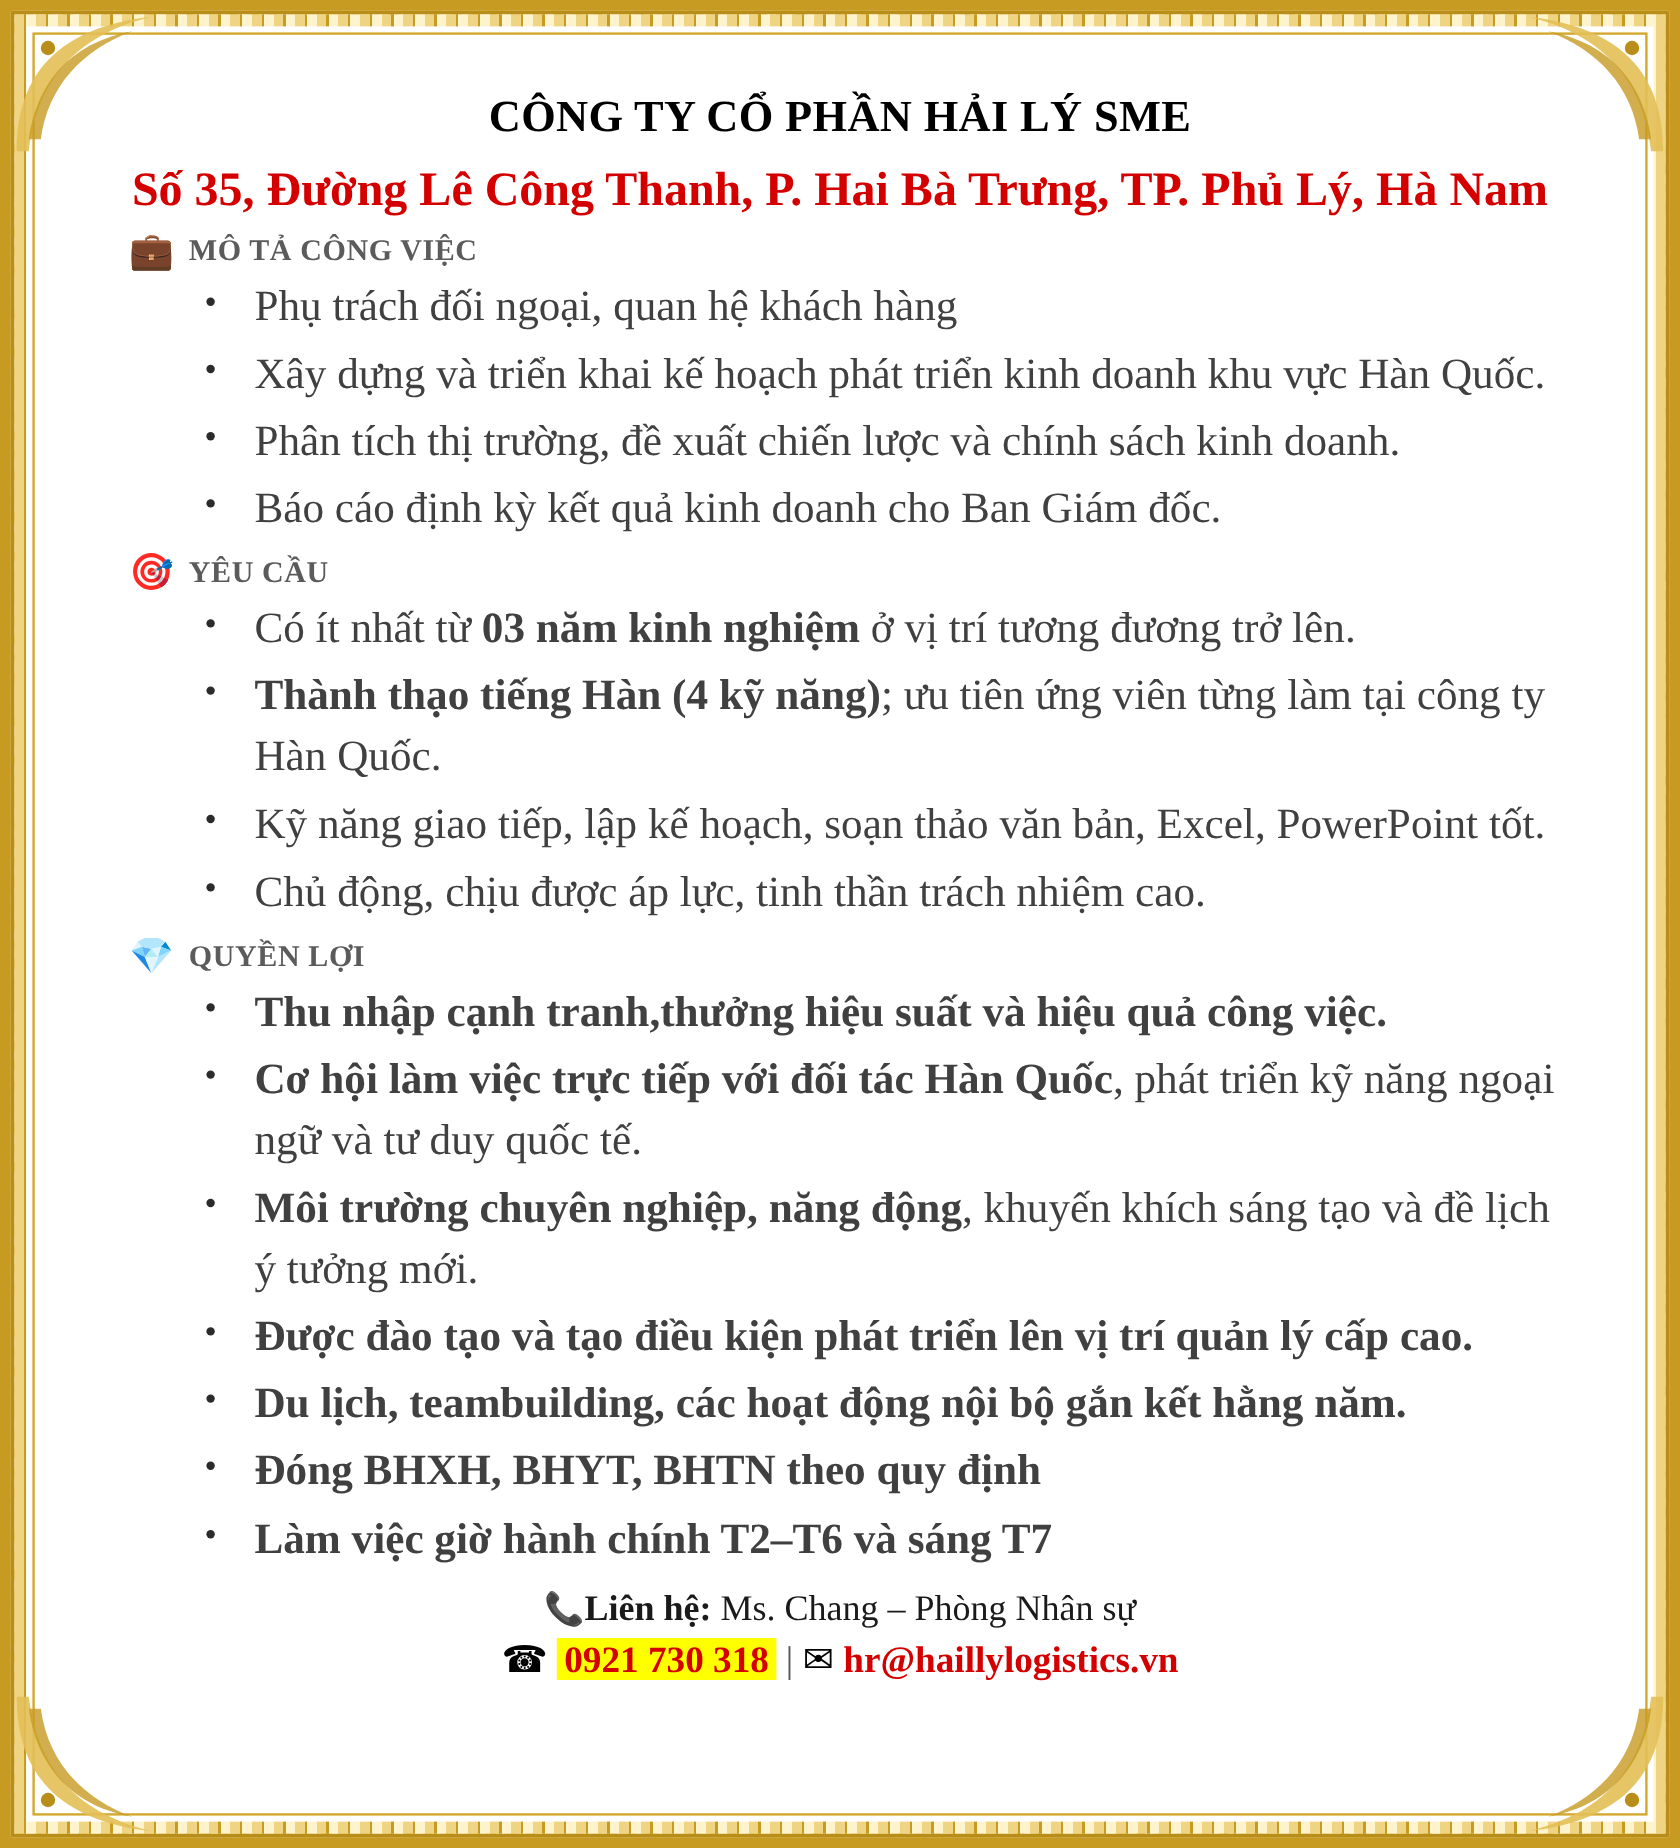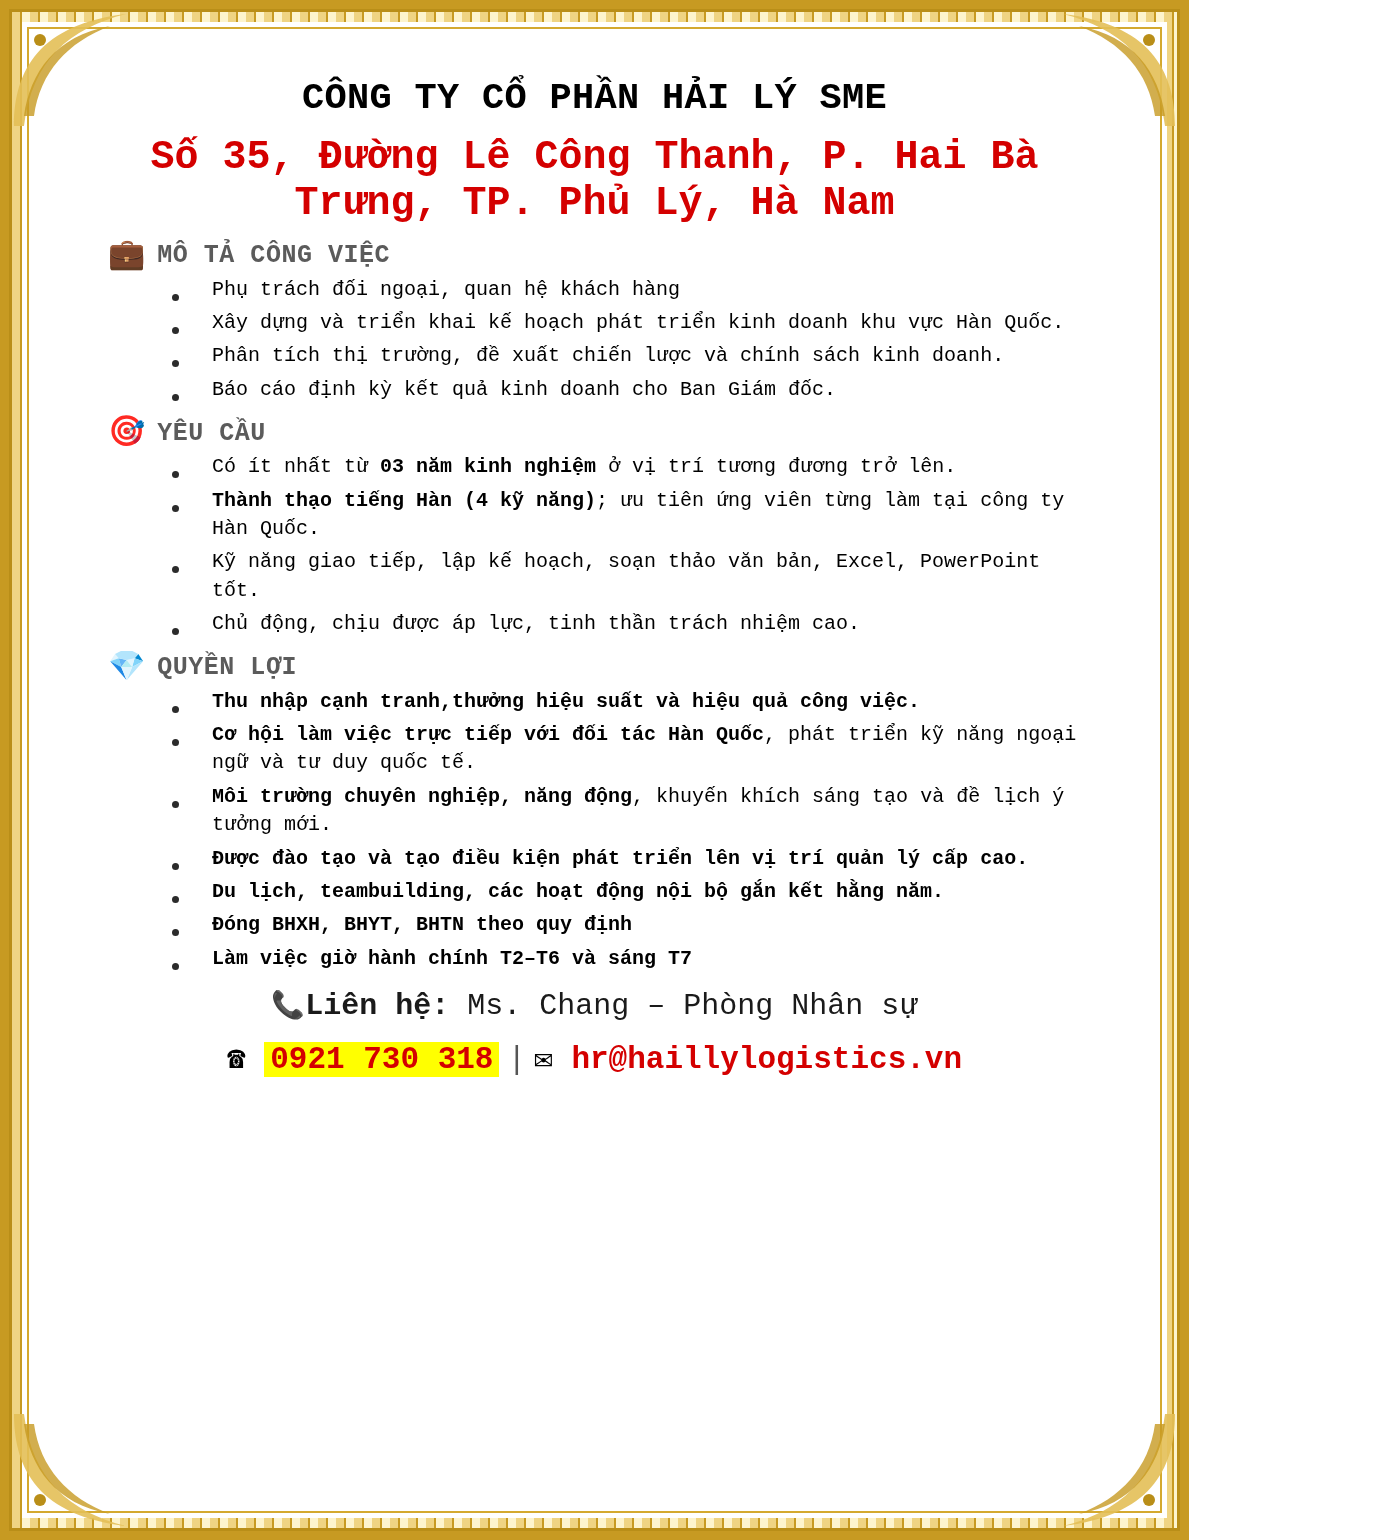--- a/index.html
+++ b/index.html
@@ -10,25 +10,24 @@
     width: 1400px;
     height: 1540px;
     background: #ffffff;
     font-family: "Liberation Serif", serif;
     overflow: hidden;
   }
 
   
   .poster {
     position: relative;
-    width: 1189px;
+    width: 1400px;
     height: 1540px;
     box-sizing: border-box;
     background: #ffffff;
-    font-family: Liberation Mono, monospace;
   }
   .frame-outer {
     position: absolute;
     inset: 0;
     box-sizing: border-box;
     border: 9px solid #c79a22;
     background:
       repeating-linear-gradient(45deg,
         #f7e49b 0px, #f7e49b 5px,
         #e3bf56 5px, #e3bf56 10px,
@@ -138,23 +137,23 @@
     letter-spacing: 0.5px;
   }
 
   ul.bullets {
     list-style: none;
     margin: 0;
     padding: 0;
   }
   ul.bullets li {
     position: relative;
-    font-size: 20px;
+    font-size: 36px;
     line-height: 1.42;
-    color: #000000;
+    color: #404040;
     margin: 5px 0 5px 0;
     padding-left: 140px;
     padding-right: 20px;
   }
   ul.bullets li::before {
     content: "";
     position: absolute;
     left: 100px;
     top: 18px;
     width: 7px;
@@ -170,21 +169,21 @@
     text-align: center;
     font-size: 30px;
     margin-top: 16px;
     color: #1a1a1a;
   }
   .contact-line .lbl { font-weight: bold; }
   .contact-line .icon { font-size: 27px; }
 
   .contact-line2 {
     text-align: center;
-    margin-top: 16px;
+    margin-top: 6px;
     font-size: 31px;
   }
   .phone {
     background: #ffff00;
     color: #d40000;
     font-weight: bold;
     padding: 0 6px;
   }
   .sep { color: #555; margin: 0 8px; }
   .email {

